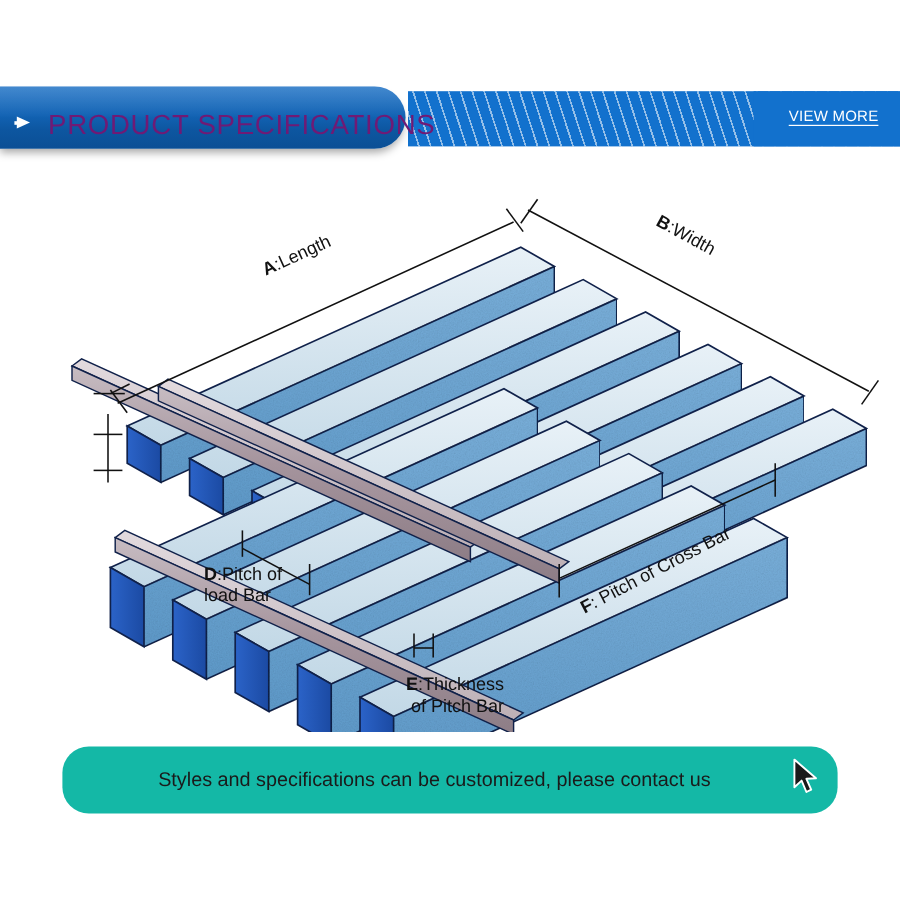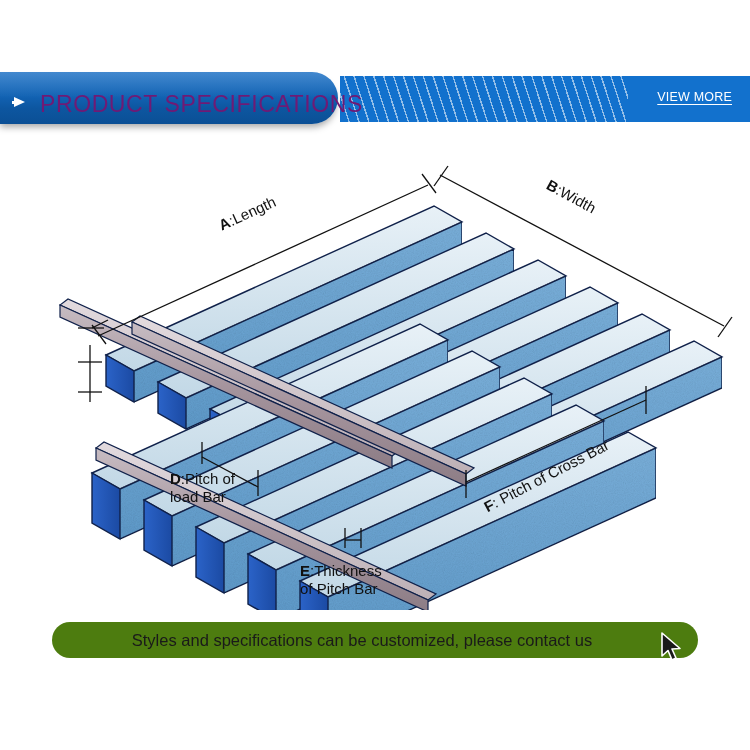--- a/index.html
+++ b/index.html
@@ -70,27 +70,27 @@
 
   
   .lbl{position:absolute;color:#111;font-size:15px;line-height:18px;white-space:nowrap;}
   .lbl b{font-weight:bold;}
   .lbl-rot{transform-origin:left top;}
 
   #label-a{left:216px;top:218px;transform:rotate(-24.5deg);}
   #label-b{left:552px;top:176px;transform:rotate(28.5deg);}
   #label-c{left:20px;top:406px;text-align:center;width:130px;white-space:normal;}
   #label-d{left:170px;top:470px;text-align:left;width:120px;white-space:normal;}
-  #label-e{left:300px;top:562px;text-align:left;width:120px;white-space:normal;}
+  #label-e{left:300px;top:562px;text-align:right;width:120px;white-space:normal;}
   #label-f{left:481px;top:500px;transform:rotate(-27.5deg);}
 
   
   .banner{
-    position:absolute;left:52px;top:622px;width:646px;height:36px;
-    border-radius:22px;background:#4d7c0f;
+    position:absolute;left:52px;top:622px;width:646px;height:56px;
+    border-radius:22px;background:#14b8a6;
     display:flex;align-items:center;justify-content:center;
   }
   .banner-text{
     color:#1a1a1a;font-size:16.5px;white-space:nowrap;margin-right:26px;
   }
   .cursor{
     position:absolute;left:660px;top:632px;width:22px;height:30px;
   }
 </style>
 </head>

